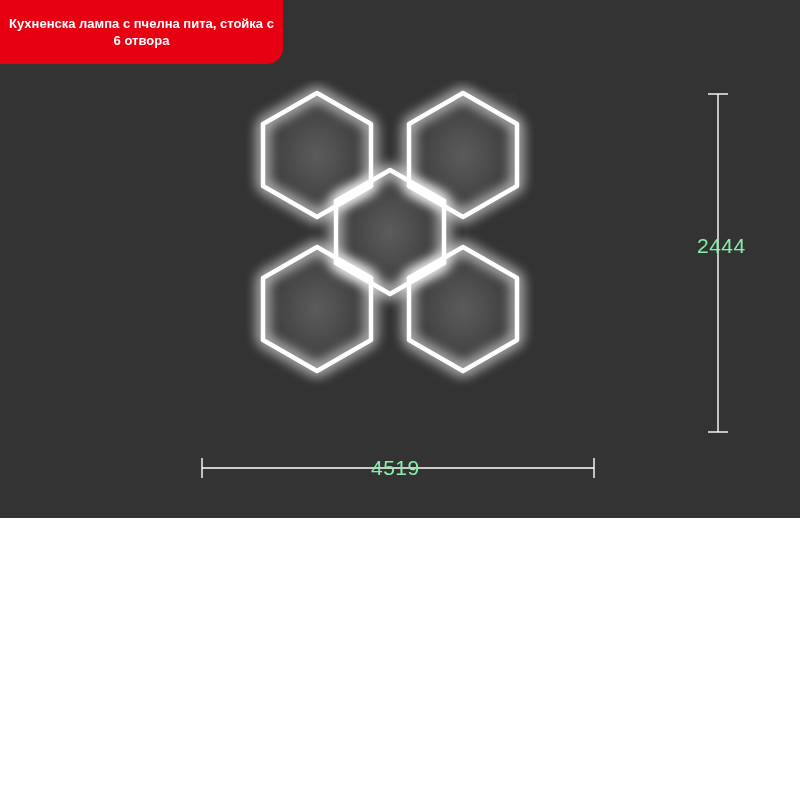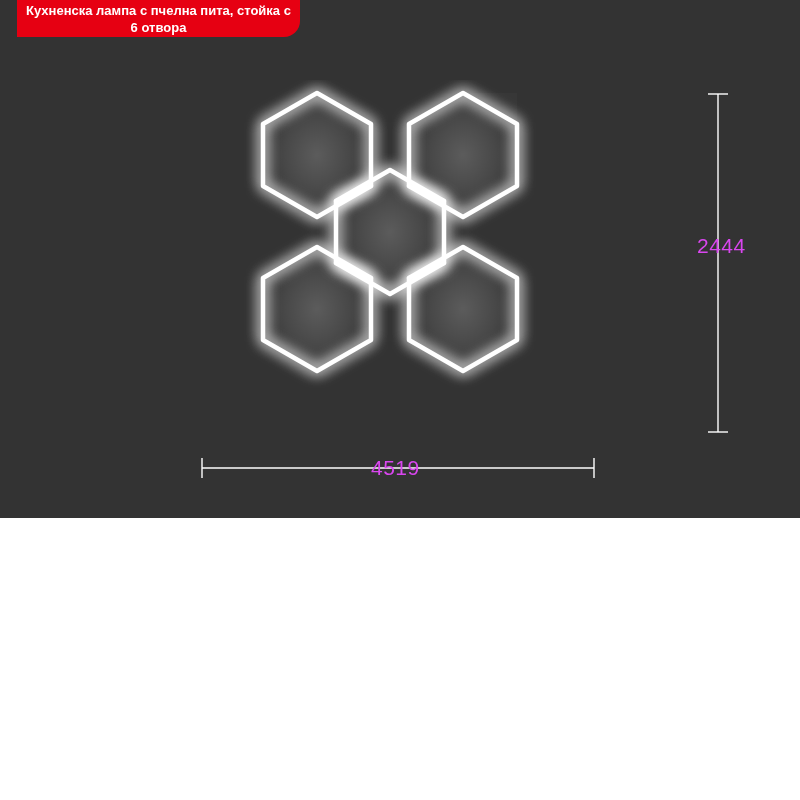--- a/index.html
+++ b/index.html
@@ -22,24 +22,24 @@
     left: 0;
     top: 0;
     width: 800px;
     height: 518px;
     background: #333333;
   }
 
   
   .banner {
     position: absolute;
-    left: 17px;
+    left: 0;
     top: 0;
     width: 283px;
-    height: 37px;
+    height: 64px;
     background: #e60012;
     border-bottom-right-radius: 16px;
     color: #ffffff;
     font-size: 13px;
     font-weight: bold;
     line-height: 17px;
     text-align: center;
     display: flex;
     align-items: center;
     justify-content: center;
@@ -54,21 +54,21 @@
     left: 180px;
     top: 80px;
     width: 420px;
     height: 370px;
   }
   .hex-stage svg { display: block; }
 
   
   .dim-label {
     position: absolute;
-    color: #d946ef;
+    color: #86efac;
     font-size: 21px;
     letter-spacing: 0.5px;
   }
   .dim-label.right { left: 697px; top: 234px; }
   .dim-label.bottom { left: 371px; top: 456px; }
 
   
   .spec-area {
     position: absolute;
     left: 0;

